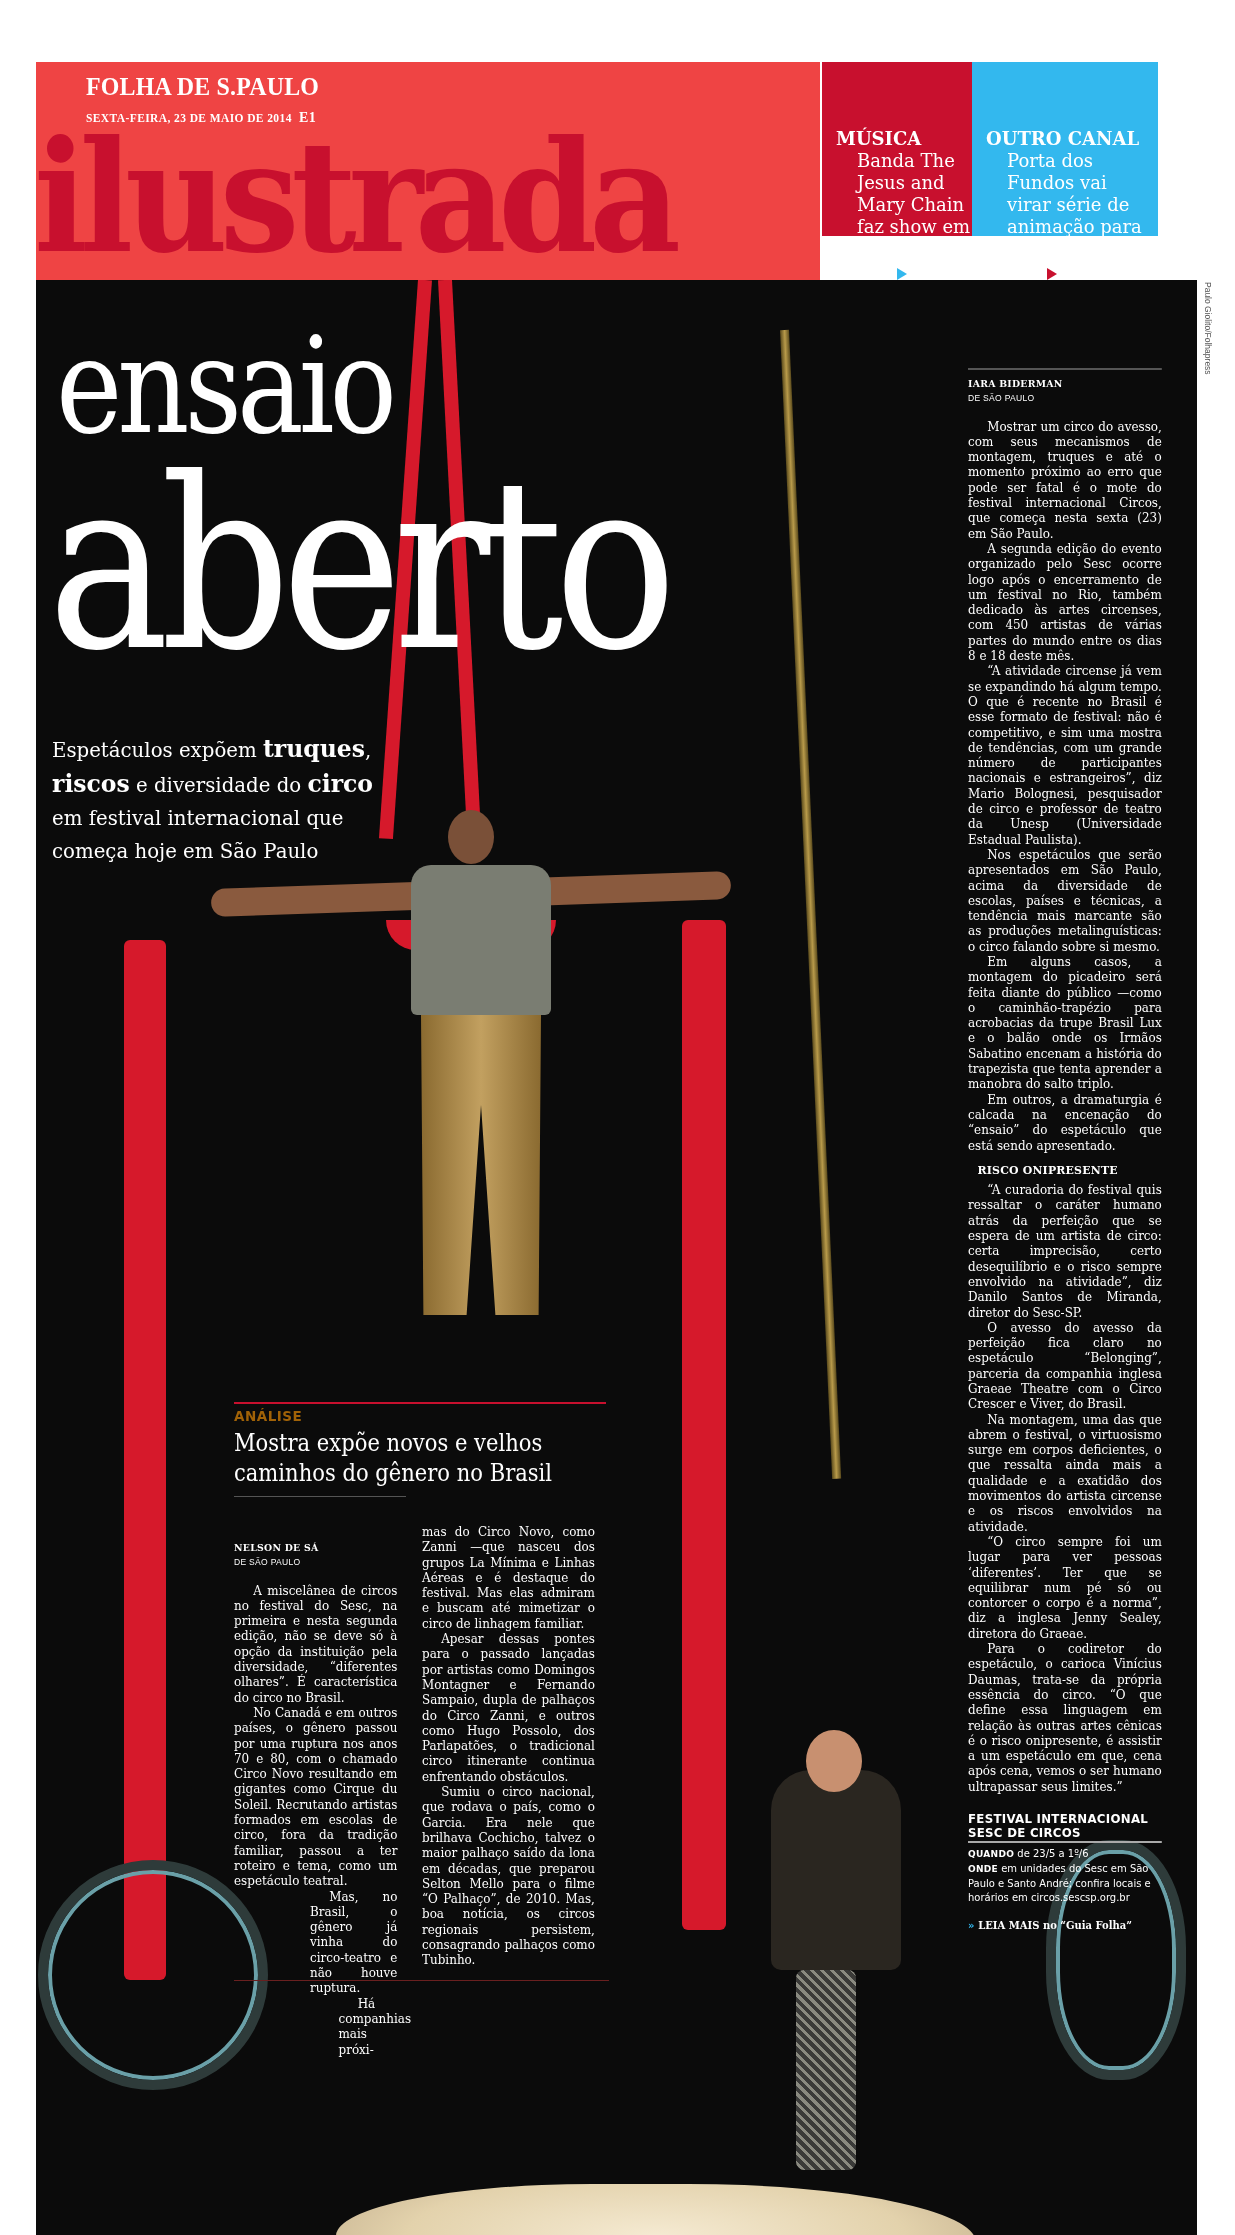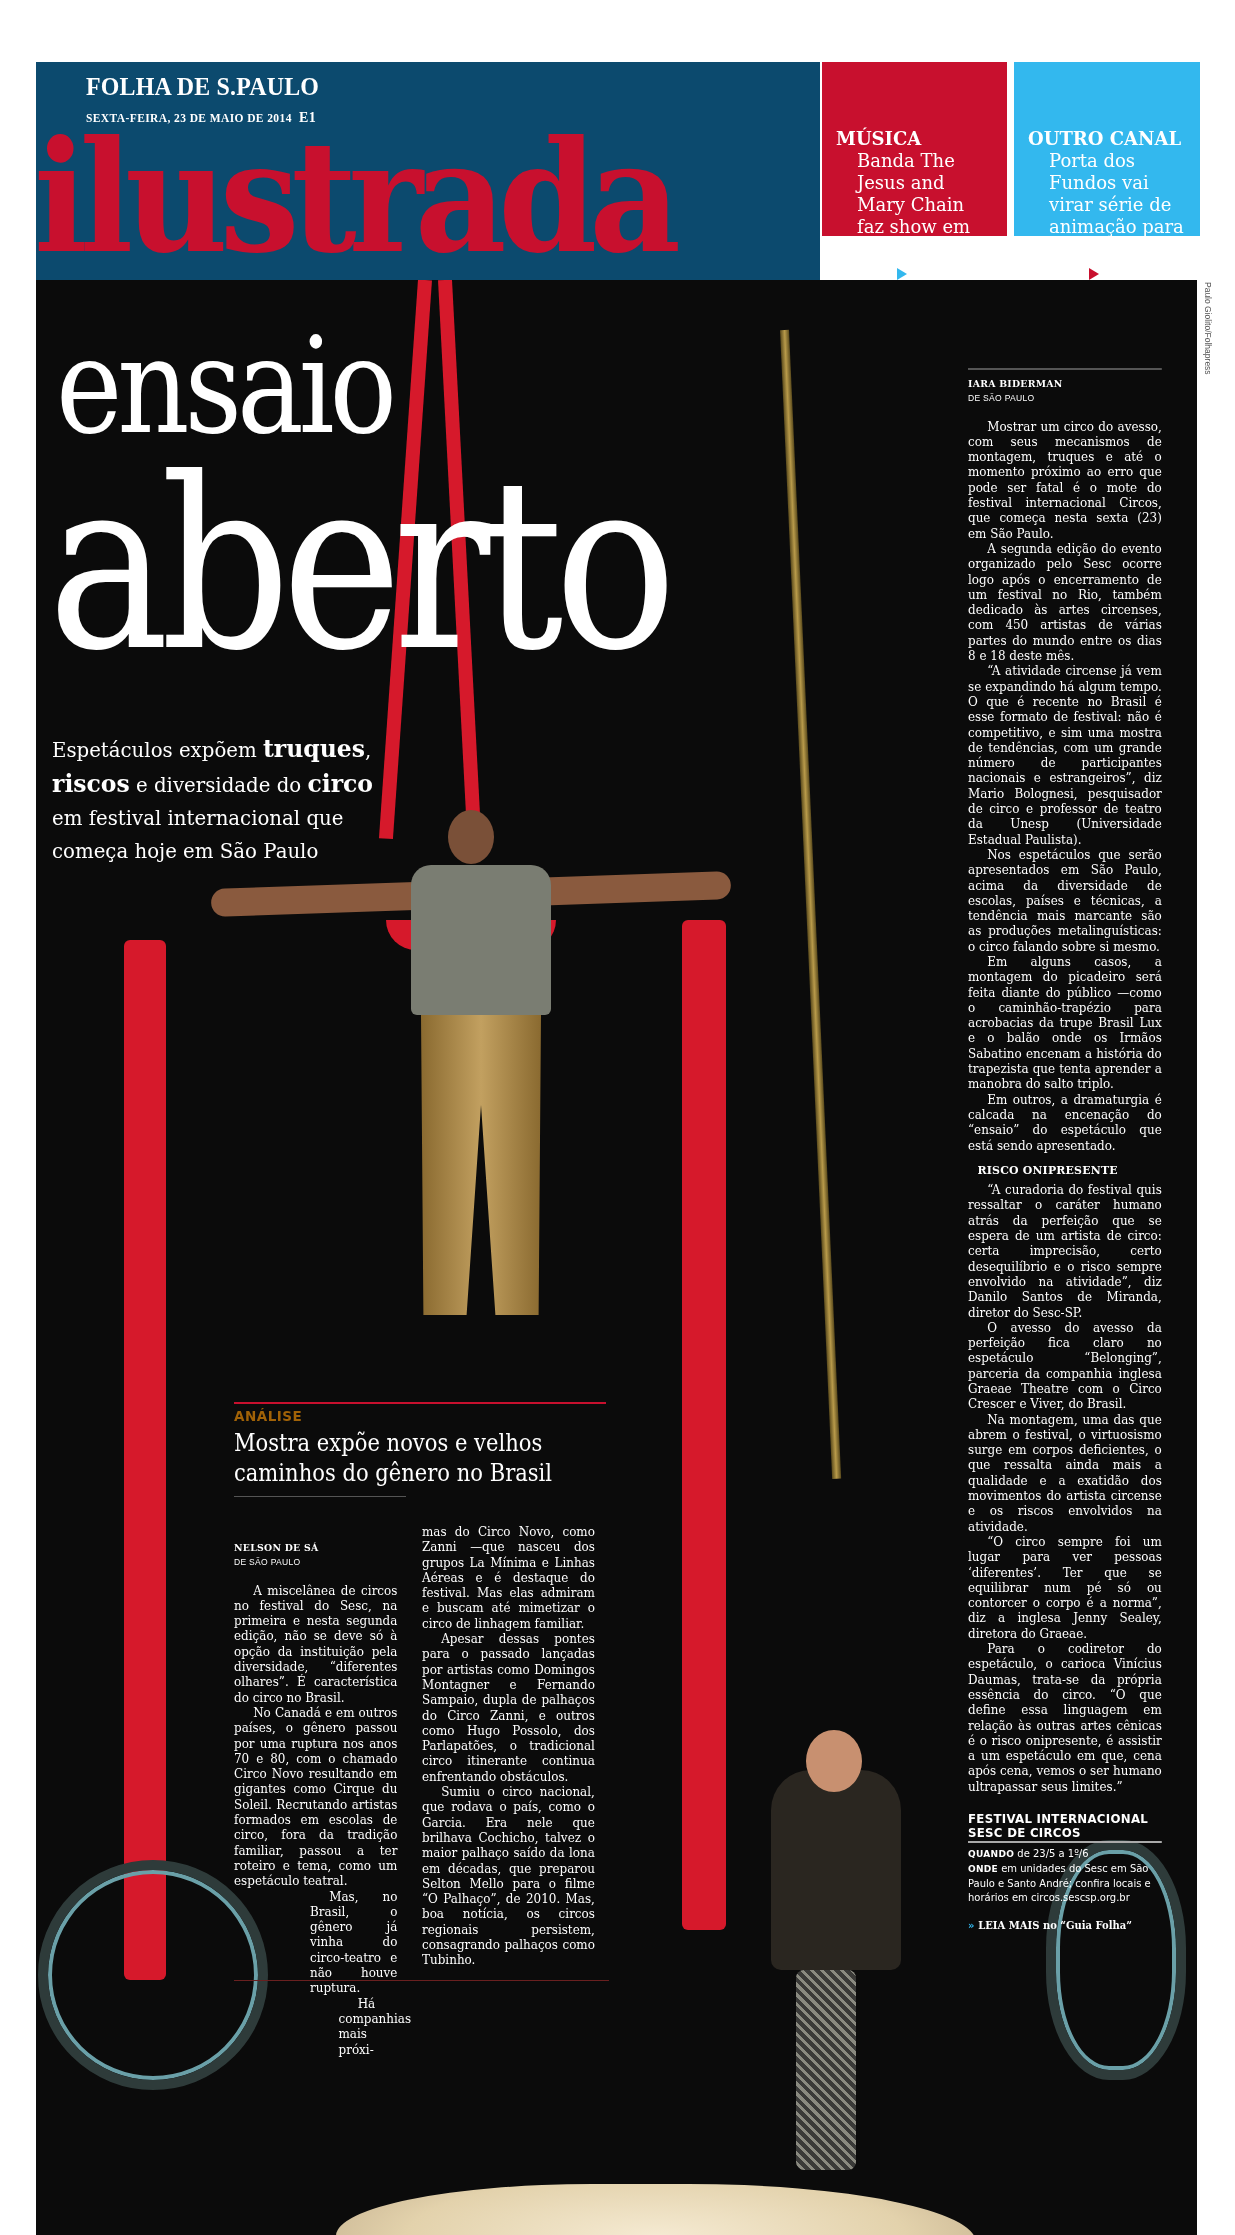--- a/index.html
+++ b/index.html
@@ -2,30 +2,30 @@
 <html><head>
 <meta charset="utf-8">
 <style>
   * { box-sizing: border-box; margin: 0; padding: 0; }
   html, body { width: 1235px; height: 2235px; background: #ffffff; overflow: hidden; }
   body { position: relative; font-family: "DejaVu Serif", serif; }
 
   .stars { position: absolute; left: 38px; top: 62px; width: 14px; }
   .star { display: block; font-size: 15px; line-height: 21px; font-family: "DejaVu Sans", sans-serif; }
 
-  .masthead { position: absolute; left: 36px; top: 62px; width: 784px; height: 218px; background: #0c4a6e; padding-left: 28px; }
+  .masthead { position: absolute; left: 36px; top: 62px; width: 784px; height: 218px; background: #ef4444; padding-left: 28px; }
   .folha { position: absolute; left: 50px; top: 10px; color: #fff; font-family: "Liberation Serif", serif; font-weight: bold; font-size: 26px; letter-spacing: 0.2px; transform: scaleX(0.92); transform-origin: left; }
   .dateline { position: absolute; left: 50px; top: 48px; color: #fff; font-family: "Liberation Serif", serif; font-size: 11.5px; font-weight: bold; letter-spacing: 0.4px; }
   .dateline .page { font-size: 14px; margin-left: 4px; }
 
   .ilustrada { position: absolute; left: 34px; top: 120px; color: #c8102e; font-family: "DejaVu Serif", serif; font-weight: bold; font-size: 154px; line-height: 1; letter-spacing: -9px; transform: scaleX(0.92) scaleY(1.0); transform-origin: left top; z-index: 5; }
 
   .teaser { position: absolute; top: 62px; height: 174px; color: #fff; padding: 66px 12px 0 14px; }
   .teaser-red { left: 822px; width: 185px; background: #c8102e; }
-  .teaser-blue { left: 1014px; width: 186px; background: #33b8ee; }
+  .teaser-blue { left: 972px; width: 186px; background: #33b8ee; }
   .teaser .kicker { font-family: "DejaVu Serif", serif; font-weight: bold; font-size: 18px; line-height: 22px; }
   .teaser .headline { font-family: "DejaVu Serif", serif; font-size: 18px; line-height: 22px; margin-left: 21px; }
   .teaser .pg { font-family: "DejaVu Serif", serif; font-weight: bold; font-size: 12.5px; margin-top: 6px; display: flex; align-items: center; gap: 8px; }
   .tri { width: 0; height: 0; border-top: 6px solid transparent; border-bottom: 6px solid transparent; border-left: 10px solid #33b8ee; }
   .tri.red { border-left-color: #c8102e; }
 
   .photo { position: absolute; left: 36px; top: 280px; width: 1161px; height: 2084px; background: #0b0b0b; overflow: hidden; }
   .credit { position: absolute; left: 1201px; top: 282px; width: 14px; height: 140px; }
   .credit span { position: absolute; left: 0; top: 0; transform-origin: left top; transform: rotate(90deg) translate(0, -12px); white-space: nowrap; font-family: "Liberation Sans", sans-serif; font-size: 8.5px; color: #555; }
 

